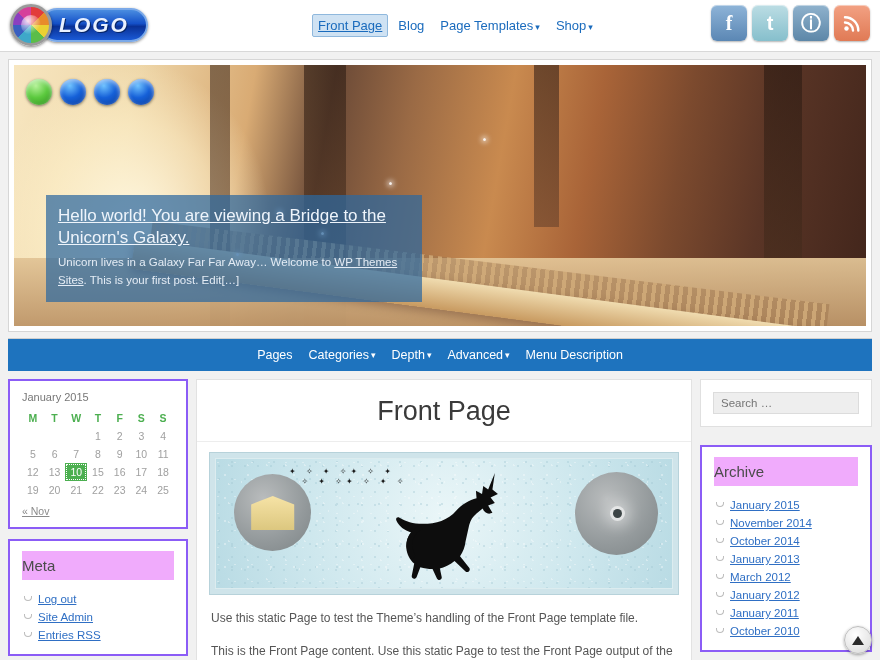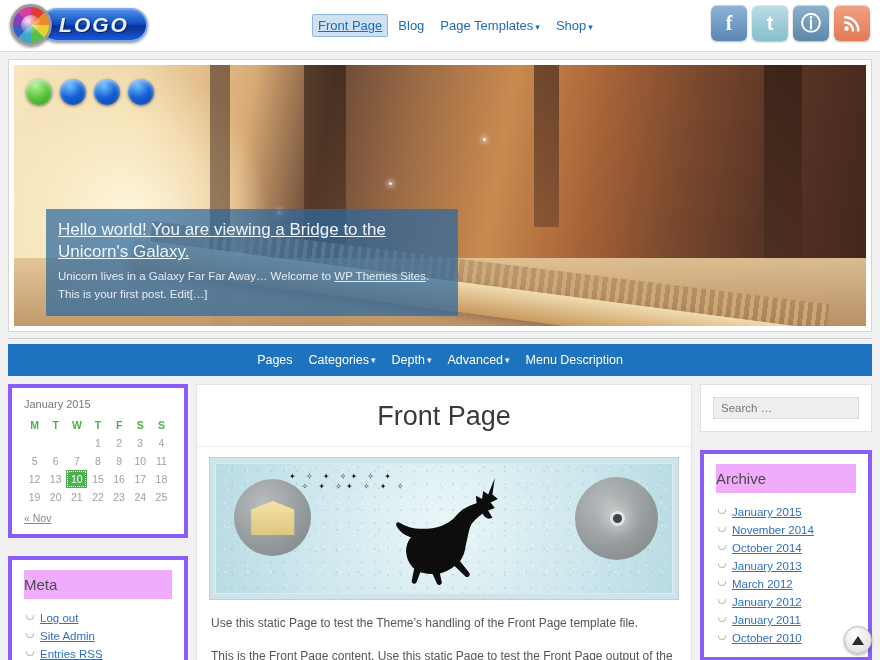--- a/index.html
+++ b/index.html
@@ -139,37 +139,37 @@
     width: 26px; height: 26px; border-radius: 50%;
     background: radial-gradient(circle at 38% 26%, #6fc2ff 0%, #1560d8 48%, #0b3a95 100%);
     box-shadow: inset 0 2px 4px rgba(255,255,255,.6), 0 1px 3px rgba(0,0,0,.5);
     cursor: pointer;
   }
   .dot.active {
     background: radial-gradient(circle at 38% 26%, #b6f29a 0%, #5bc93e 48%, #2f8a1e 100%);
   }
 
   .hero-caption {
-    position: absolute; left: 32px; bottom: 10px;
-    width: 412px;
+    position: absolute; left: 32px; bottom: 24px;
+    width: 376px;
     background: rgba(44,104,160,.72);
     padding: 10px 12px 12px 12px;
     z-index: 4;
   }
   .hero-caption h2 {
     font-size: 17px; font-weight: normal; line-height: 1.35;
     color: #eef4fb;
     margin-bottom: 4px;
   }
   .hero-caption h2 a { color: #eef4fb; text-decoration: underline; }
   .hero-caption p { font-size: 11.5px; color: #e4ecf5; line-height: 1.55; }
   .hero-caption p a { color: #e4ecf5; text-decoration: underline; }
 
   
-  .sub-nav-wrap { margin: 6px 8px 0 8px; border-top: 1px solid #cfcfcf; padding-top: 5px; }
+  .sub-nav-wrap { margin: 6px 8px 0 8px; border-top: 1px solid #cfcfcf; }
   .sub-nav {
     background: #1e73be;
     height: 32px;
     display: flex; align-items: center; justify-content: center;
     gap: 16px;
   }
   .sub-nav a {
     color: #ffffff; font-size: 12.5px; text-decoration: none;
     display: flex; align-items: center;
   }
@@ -179,22 +179,22 @@
     display: flex; gap: 8px;
     margin: 8px 8px 0 8px;
     height: 292px;
   }
   .col-left  { width: 180px; flex: none; }
   .col-main  { flex: 1; }
   .col-right { width: 172px; flex: none; }
 
   .widget {
     background: #fff;
-    border: 4px solid #8b5cf6;
-    margin-bottom: 18px;
+    border: 2px solid #8b5cf6;
+    margin-bottom: 10px;
     padding: 10px 12px;
   }
   .widget-title {
     background: #f0abfc;
     text-align: left;
     font-size: 15px; color: #4b4b4b; font-weight: normal;
     padding: 6px 0; margin-bottom: 10px;
   }
   .widget ul { list-style: none; }
   .widget li { font-size: 11.5px; padding: 3px 0 3px 16px; position: relative; }

